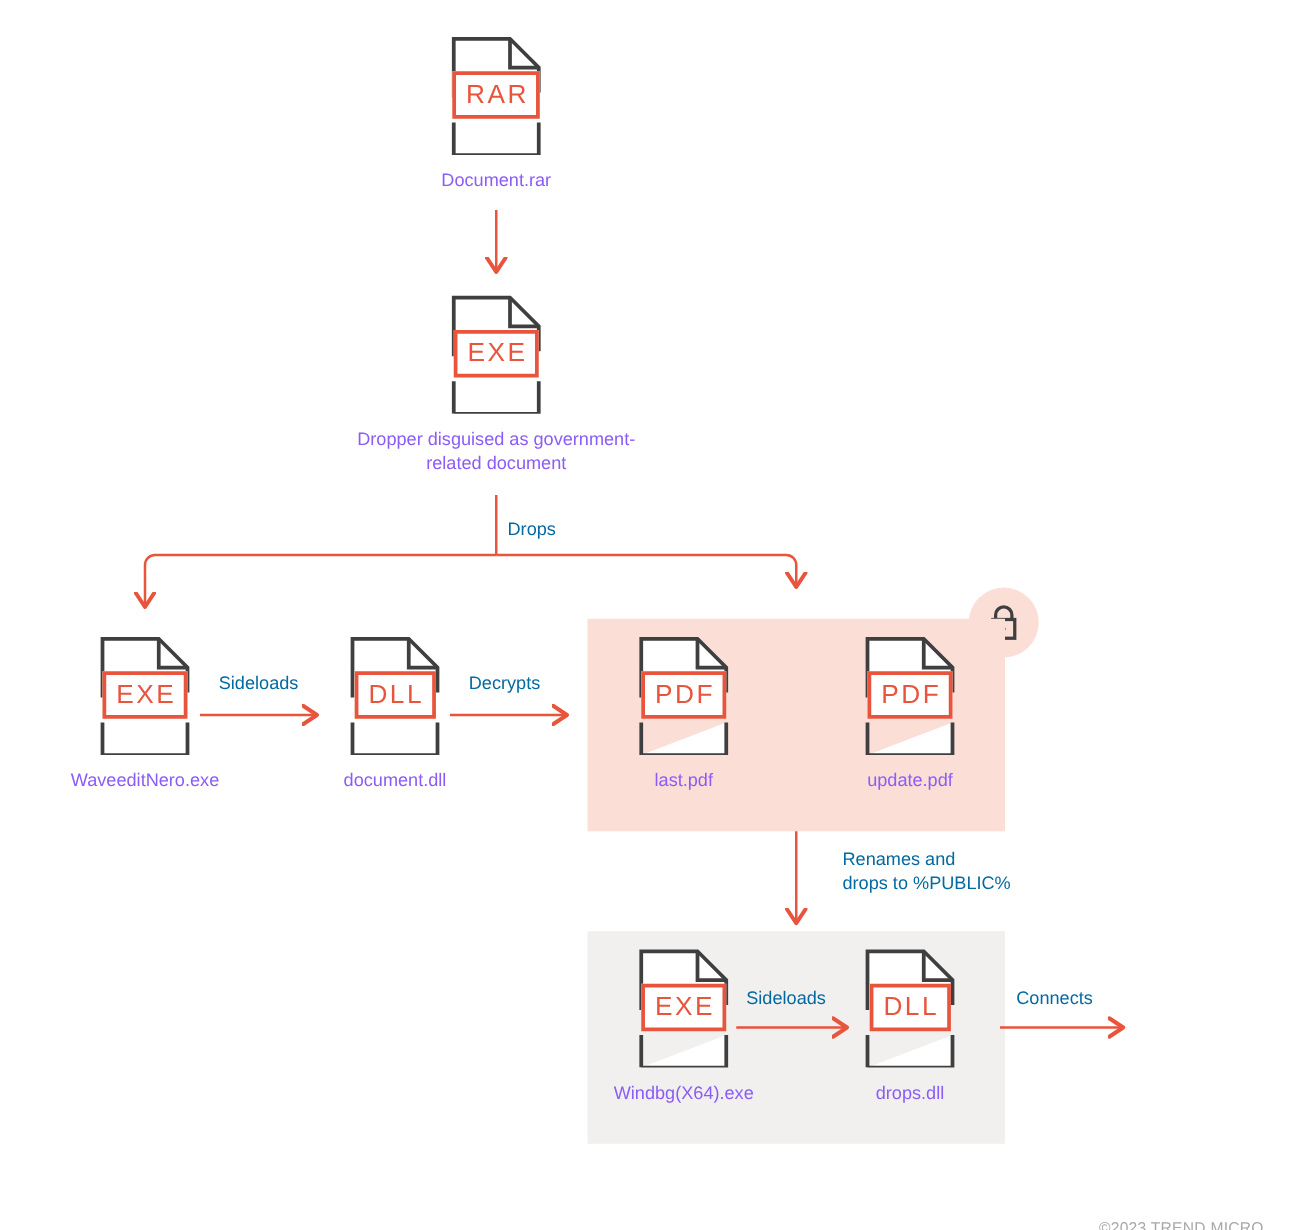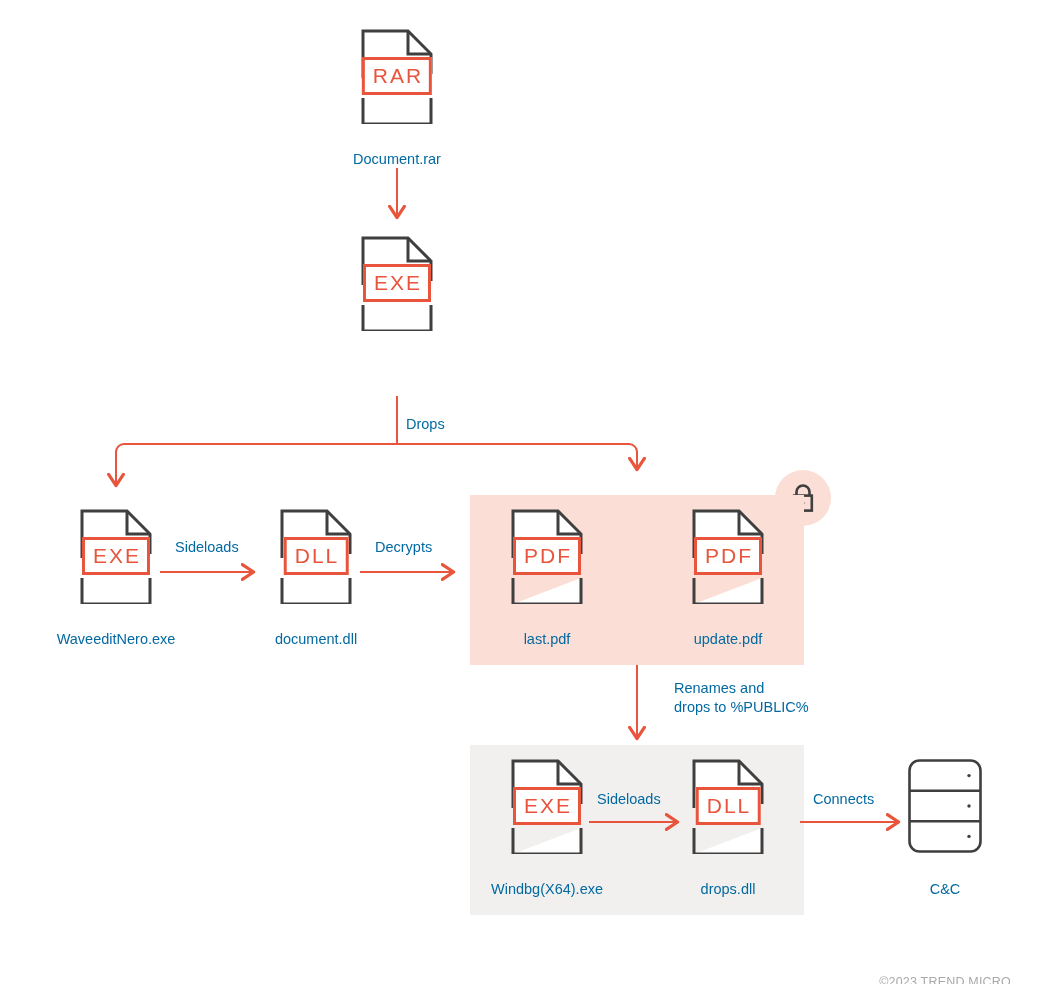--- a/index.html
+++ b/index.html
@@ -68,23 +68,23 @@
     background: #ffffff;
     color: #e8553c;
     font-size: 21px;
     line-height: 1;
     letter-spacing: 2px;
     padding: 5px 6px 6px 8px;
     font-family: "Liberation Sans", sans-serif;
     white-space: nowrap;
   }
   .node-label {
-    margin-top: 26px;
+    margin-top: 12px;
     font-size: 14.5px;
-    color: #0369a1;
+    color: #8b5cf6;
     line-height: 1.3;
     white-space: nowrap;
   }
   .node-label.wrap { white-space: normal; }
 
   
   .server {
     position: absolute;
     width: 140px;
     text-align: center;
@@ -169,20 +169,22 @@
     </div>
 
     <div class="node" style="left:327px; top:235px; width:140px;">
       <div class="file-icon">
         <svg width="74" height="96" viewBox="0 0 74 96">
           <path d="M3,96 V70 M3,50 V3 H48 L71,26 V46 M71,70 V96 H3" fill="#ffffff" stroke="#3f3f3f" stroke-width="3"></path>
           <path d="M48,3 V26 H71" fill="none" stroke="#3f3f3f" stroke-width="3"></path>
         </svg>
         <div class="file-tag">EXE</div>
       </div>
+      <div class="node-label wrap" style="width:260px; margin-left:-60px;">Dropper disguised as
+government-related document</div>
     </div>
 
     <div class="node" style="left:46px; top:508px;">
       <div class="file-icon">
         <svg width="74" height="96" viewBox="0 0 74 96">
           <path d="M3,96 V70 M3,50 V3 H48 L71,26 V46 M71,70 V96 H3" fill="#ffffff" stroke="#3f3f3f" stroke-width="3"></path>
           <path d="M48,3 V26 H71" fill="none" stroke="#3f3f3f" stroke-width="3"></path>
         </svg>
         <div class="file-tag">EXE</div>
       </div>
@@ -237,33 +239,20 @@
       <div class="file-icon">
         <svg width="74" height="96" viewBox="0 0 74 96">
           <path d="M3,96 V70 M3,50 V3 H48 L71,26 V46 M71,70 V96 H3" fill="#ffffff" stroke="#3f3f3f" stroke-width="3"></path>
           <path d="M48,3 V26 H71" fill="none" stroke="#3f3f3f" stroke-width="3"></path>
         </svg>
         <div class="file-tag">DLL</div>
       </div>
       <div class="node-label">drops.dll</div>
     </div>
 
-    <div class="server" style="left:875px; top:758px;">
-      <div class="server-icon">
-        <svg width="76" height="96" viewBox="0 0 76 96">
-          <rect x="2.5" y="2.5" width="71" height="91" rx="10" ry="10" fill="#ffffff" stroke="#3f3f3f" stroke-width="2.6"></rect>
-          <line x1="2.5" y1="32.8" x2="73.5" y2="32.8" stroke="#3f3f3f" stroke-width="2.6"></line>
-          <line x1="2.5" y1="63.2" x2="73.5" y2="63.2" stroke="#3f3f3f" stroke-width="2.6"></line>
-          <circle cx="62" cy="17.6" r="1.7" fill="#3f3f3f"></circle>
-          <circle cx="62" cy="48" r="1.7" fill="#3f3f3f"></circle>
-          <circle cx="62" cy="78.4" r="1.7" fill="#3f3f3f"></circle>
-        </svg>
-      </div>
-      <div class="node-label">C&amp;C</div>
-    </div>
 
     <div class="edge-label" style="left:406px; top:415px;">Drops</div>
 
     <div class="edge-label" style="left:175px; top:538px;">Sideloads</div>
 
     <div class="edge-label" style="left:375px; top:538px;">Decrypts</div>
 
     <div class="edge-label" style="left:674px; top:679px;">Renames and
 drops to %PUBLIC%</div>
 

